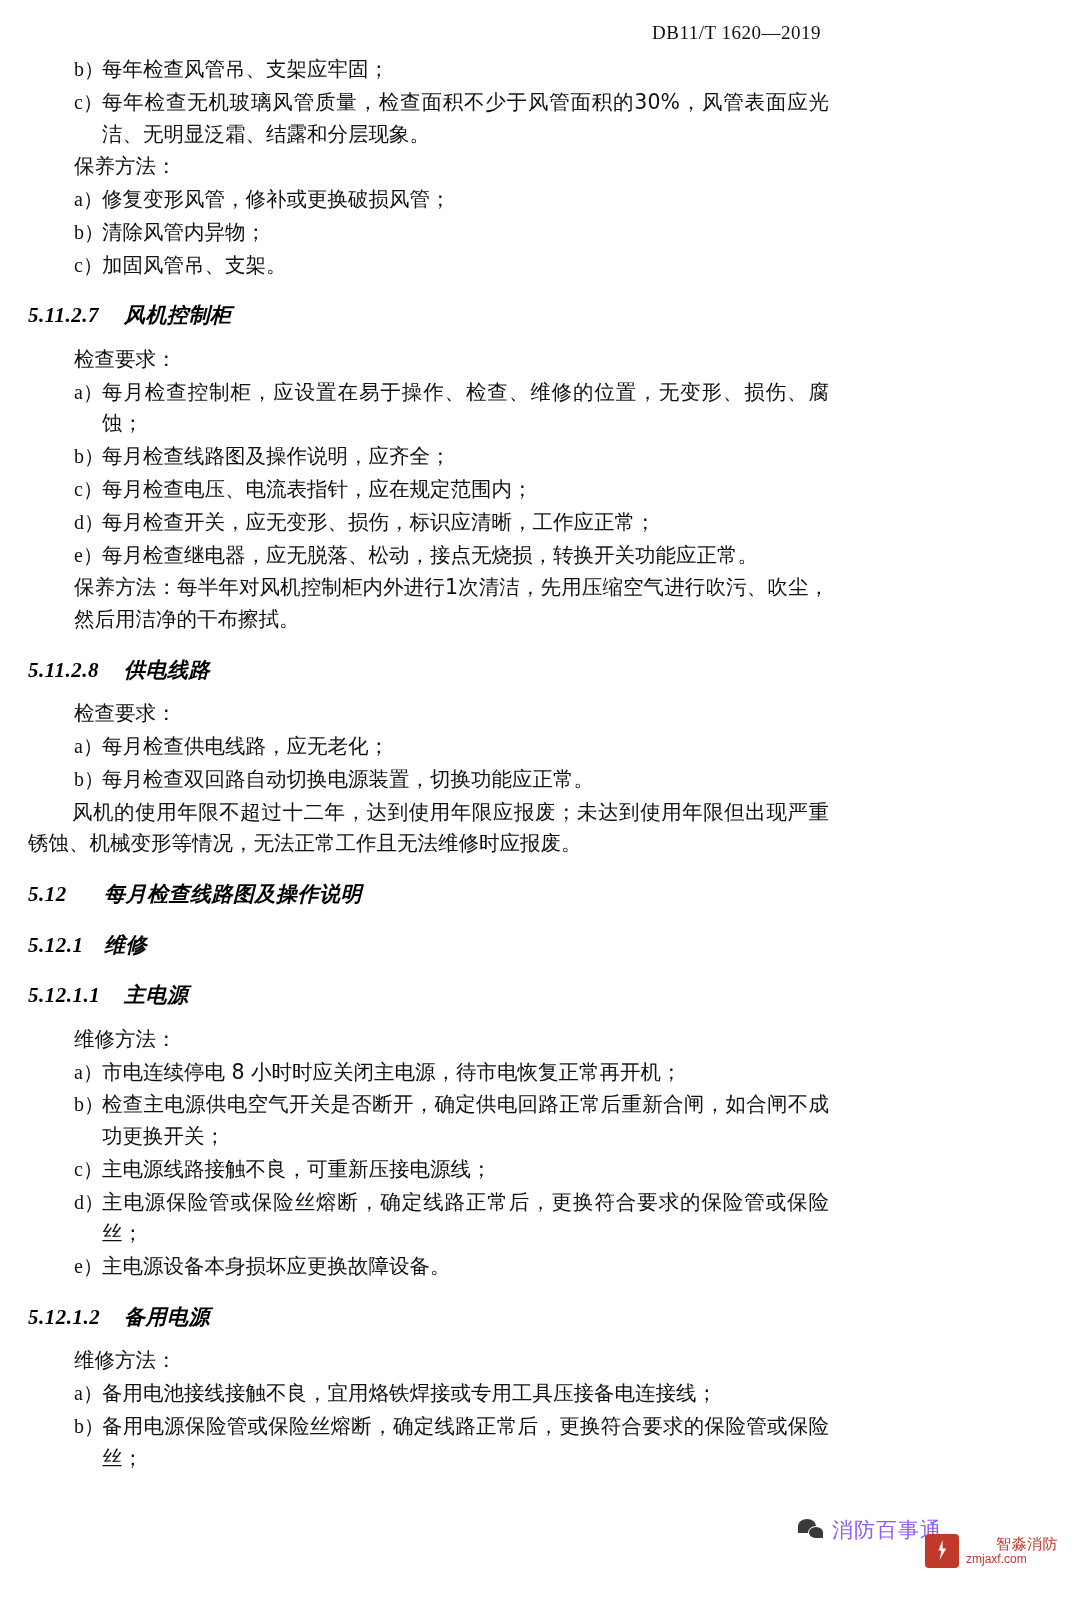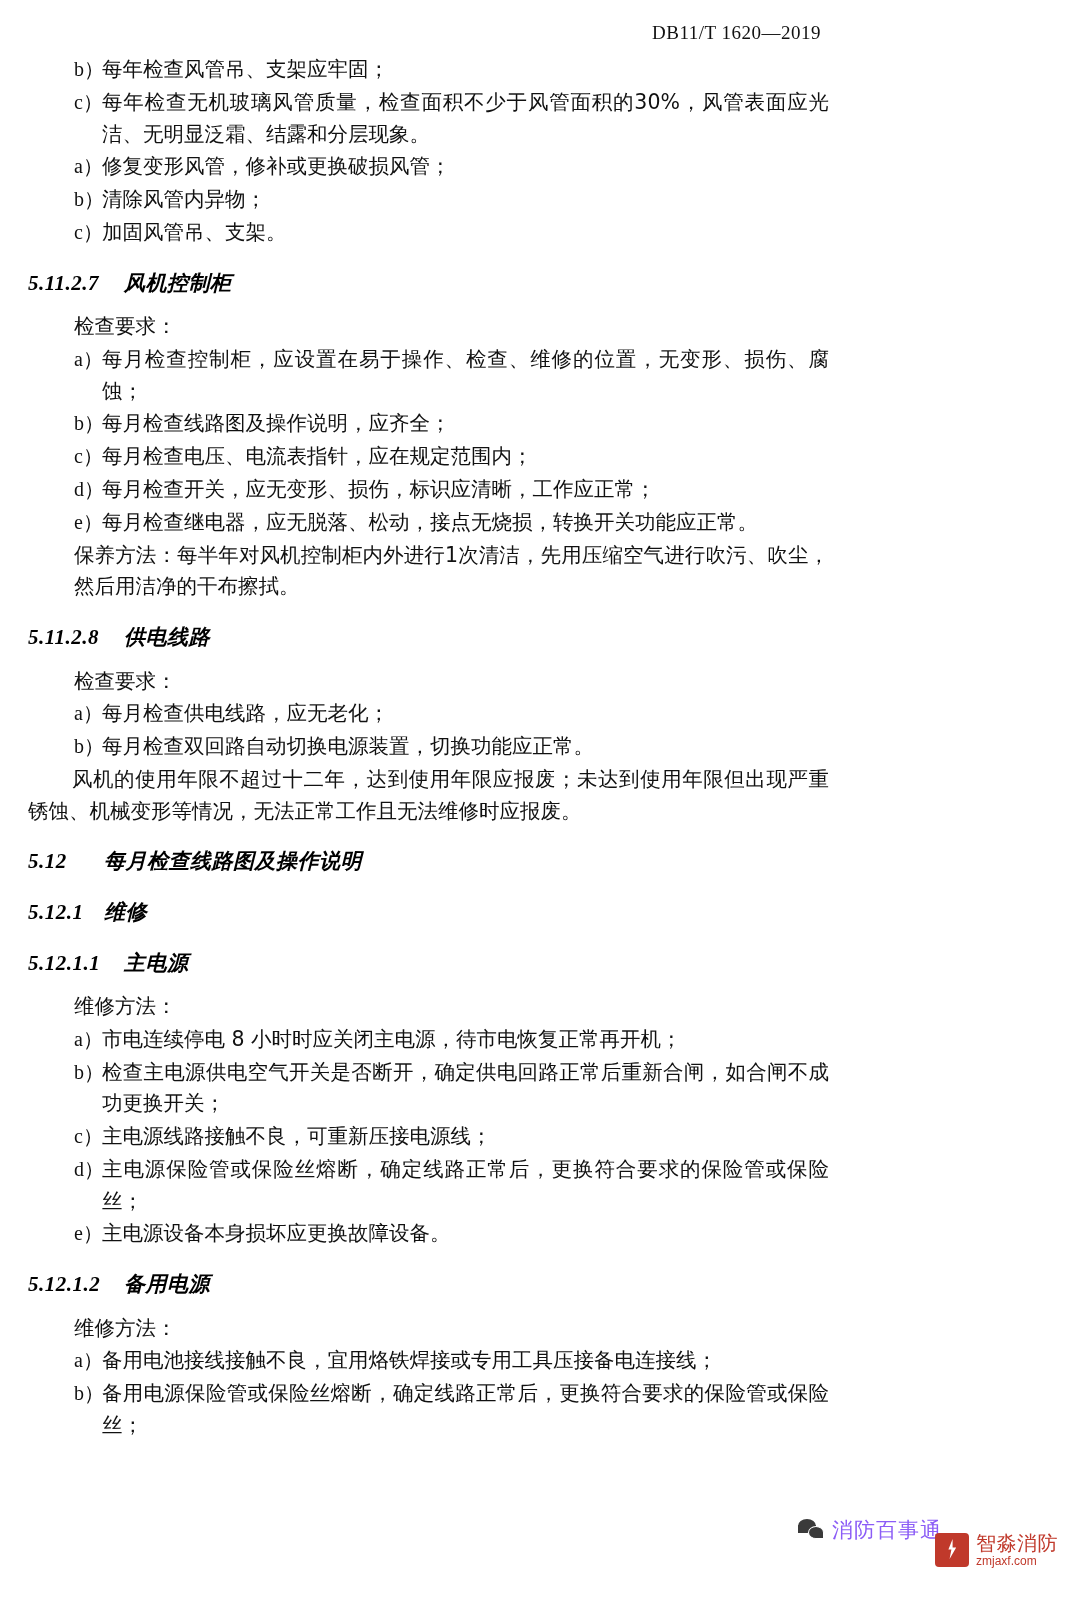--- a/index.html
+++ b/index.html
@@ -151,23 +151,24 @@
     width: 12px; height: 20px;
     background: #fff;
     clip-path: polygon(55% 0, 20% 52%, 45% 52%, 30% 100%, 85% 42%, 55% 42%);
   }
   .brand .btxt {
     display: flex;
     flex-direction: column;
     line-height: 1.12;
   }
   .brand .btxt .l1 {
-    font-size: 20px;
+    font-size: 15px;
     color: #c0392b;
     letter-spacing: 0.5px;
+    margin-left: 30px;
   }
   .brand .btxt .l2 {
     font-size: 12px;
     color: #c0392b;
     font-family: "Liberation Sans", sans-serif;
   }
 </style>
 </head>
 <body>
 
@@ -181,20 +182,21 @@
 
     <div class="li">
       <span class="mk">b）</span>
       <span class="tx">每年检查风管吊、支架应牢固；</span>
     </div>
     <div class="li">
       <span class="mk">c）</span>
       <span class="tx">每年检查无机玻璃风管质量，检查面积不少于风管面积的30%，风管表面应光洁、无明显泛霜、结露和分层现象。</span>
     </div>
 
+    <div class="para hang">保养方法：</div>
 
     <div class="li">
       <span class="mk">a）</span>
       <span class="tx">修复变形风管，修补或更换破损风管；</span>
     </div>
     <div class="li">
       <span class="mk">b）</span>
       <span class="tx">清除风管内异物；</span>
     </div>
     <div class="li">

